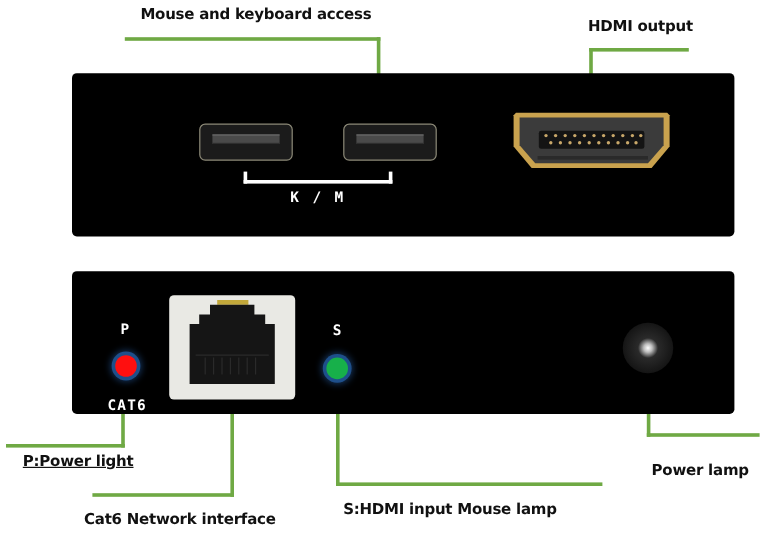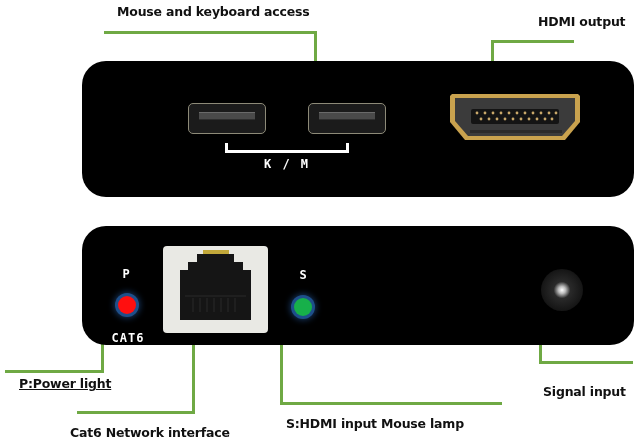--- a/index.html
+++ b/index.html
@@ -1,37 +1,37 @@
 <!DOCTYPE html>
 <html><head>
   <meta charset="utf-8">
   <style>
     html, body { margin: 0; padding: 0; background: #ffffff; }
     body { width: 637px; height: 446px; position: relative; overflow: hidden; font-family: "DejaVu Sans", sans-serif; }
     .callout { position: absolute; font-family: "DejaVu Sans", sans-serif; font-weight: bold; font-size: 12.5px; color: #111111; white-space: nowrap; letter-spacing: -0.2px; }
     .lead { position: absolute; background: #6fa944; }
-    .panel { position: absolute; background: #000000; border-radius: 24px; margin-left: 22px; }
+    .panel { position: absolute; background: #000000; border-radius: 4px; }
     .panel-label { position: absolute; font-family: "DejaVu Sans Mono", monospace; font-weight: bold; color: #ffffff; font-size: 12px; letter-spacing: 2px; text-align: center; white-space: nowrap; }
     .usb { position: absolute; width: 78px; height: 31px; border: 1.5px solid #8d8a78; border-radius: 5px; background: #1b1b1b; box-sizing: border-box; }
     .usb .tongue { position: absolute; left: 10px; right: 10px; top: 8px; height: 6px; background: #4a4a4a; border-top: 1px solid #6a6a6a; border-bottom: 1px solid #2e2e2e; }
     .bracket { position: absolute; border: 3px solid #ffffff; border-top: none; box-sizing: border-box; }
     .led { position: absolute; width: 18px; height: 18px; border-radius: 50%; }
     .dcjack { position: absolute; width: 42px; height: 42px; border-radius: 50%; background: radial-gradient(circle, #ffffff 0%, #bbbbbb 12%, #2a2a2a 28%, #151515 70%, #3a3a3a 80%, #0d0d0d 100%); }
     .rj45 { position: absolute; background: #e9e9e4; border-radius: 4px; }
     svg { position: absolute; overflow: visible; }
   </style>
 </head>
 <body>
 
 <div class="callout" style="left:117px; top:4px;">Mouse and keyboard access</div>
-<div class="callout" style="left:490px; top:14px;margin-left:48px;">HDMI output</div>
+<div class="callout" style="left:490px; top:14px;">HDMI output</div>
 <div class="callout" style="left:19px; top:376px;text-decoration:underline;">P:Power light</div>
 <div class="callout" style="left:70px; top:425px;">Cat6 Network interface</div>
 <div class="callout" style="left:286px; top:416px;">S:HDMI input Mouse lamp</div>
-<div class="callout" style="left:543px; top:384px;">Signal input</div>
+<div class="callout" style="left:543px; top:384px;">Power lamp</div>
 
 <div class="lead" style="left:104px; top:31px; width:213px; height:3px;"></div>
 <div class="lead" style="left:314px; top:31px; width:3px; height:31px;"></div>
 
 <div class="lead" style="left:491px; top:40px; width:83px; height:3px;"></div>
 <div class="lead" style="left:491px; top:40px; width:3px; height:22px;"></div>
 
 <div class="lead" style="left:101px; top:344px; width:3px; height:29px;"></div>
 <div class="lead" style="left:5px; top:370px; width:99px; height:3px;"></div>
 

